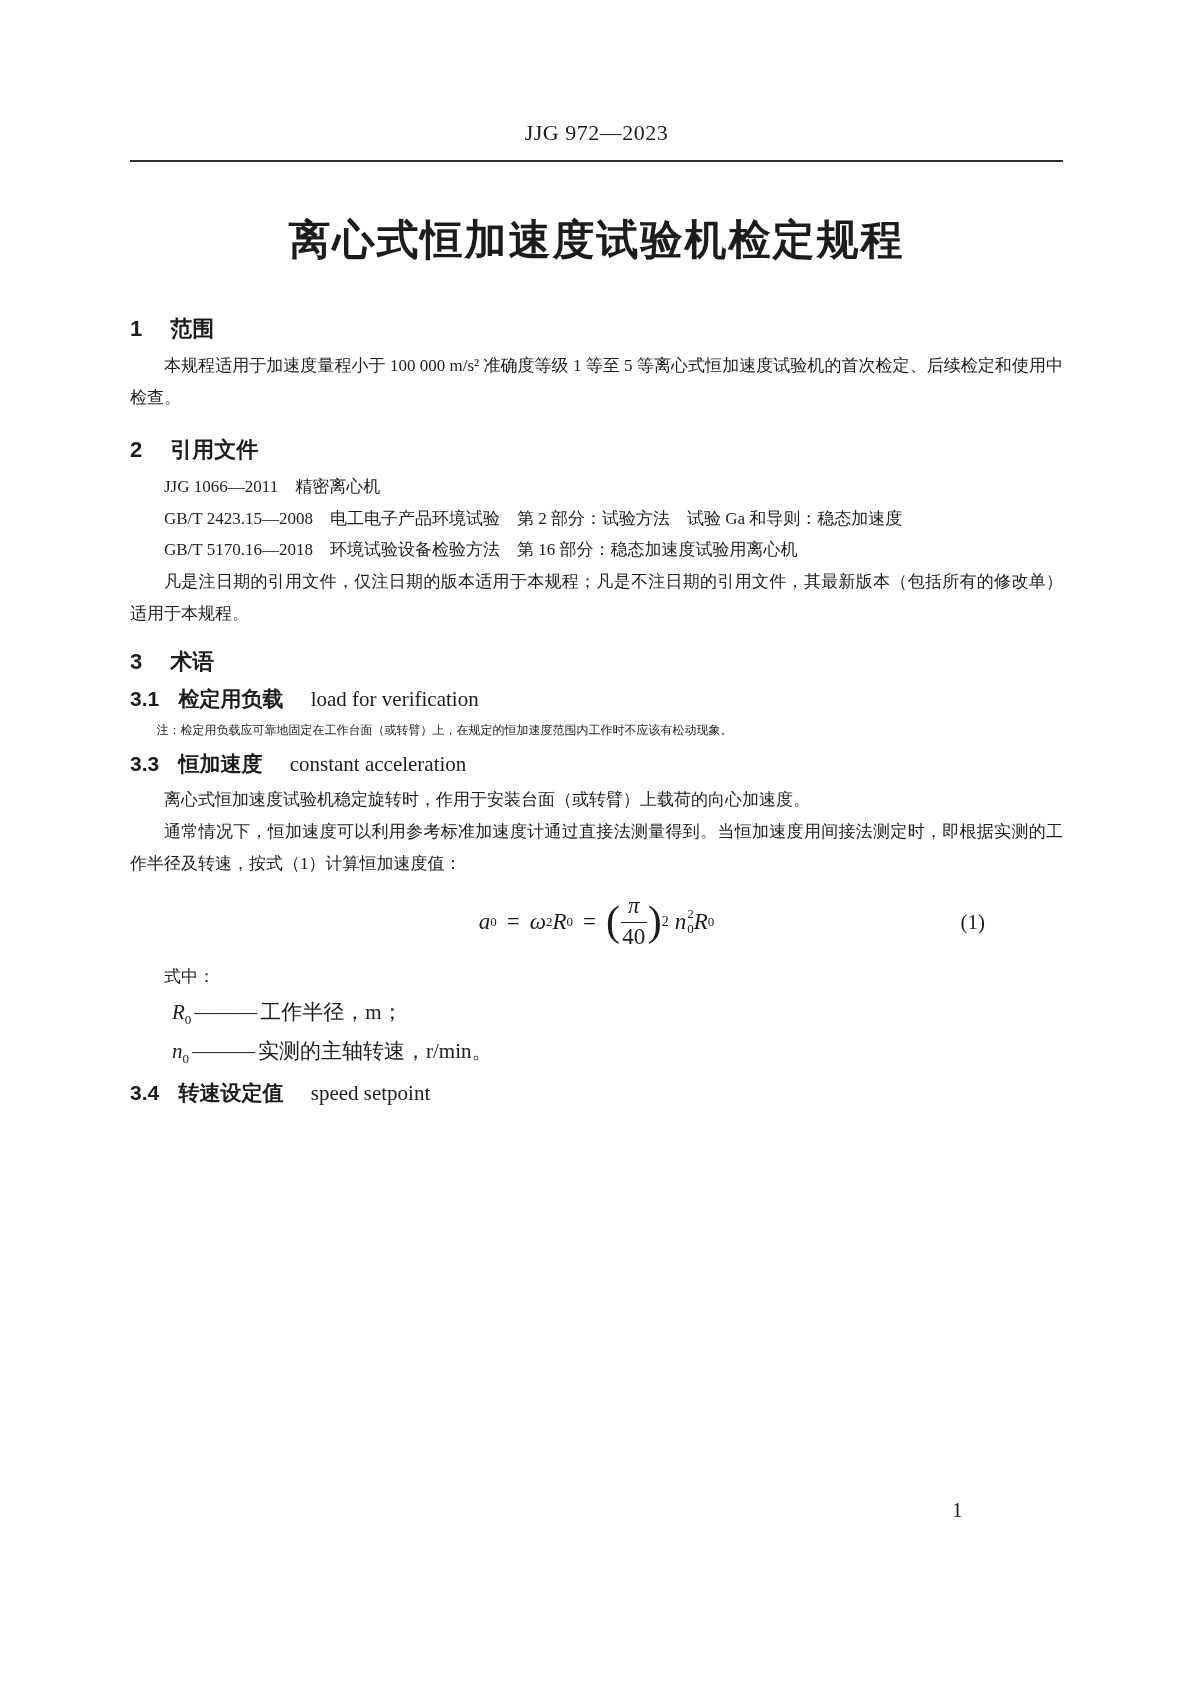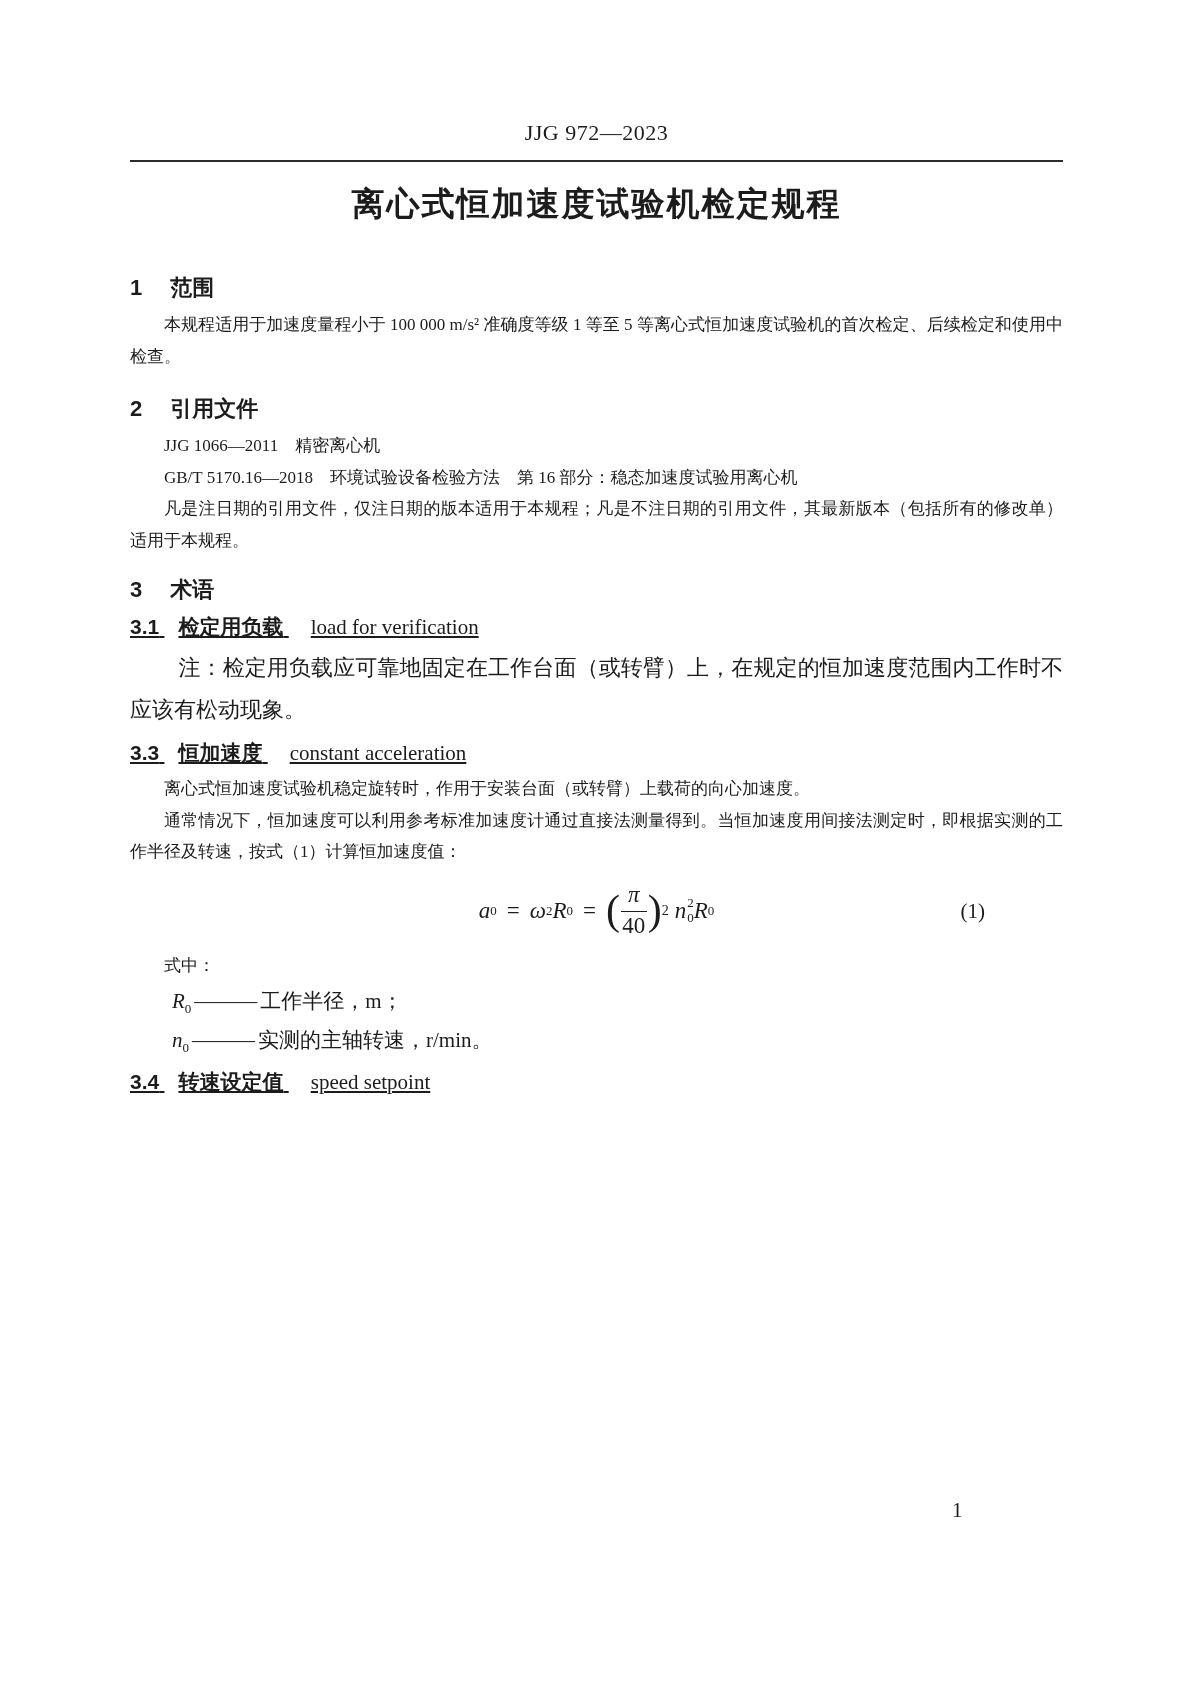--- a/index.html
+++ b/index.html
@@ -18,23 +18,23 @@
     text-align: center;
     font-size: 22px;
     letter-spacing: 0.5px;
   }
   .header-rule {
     border: 0;
     border-top: 2px solid #2b2b2b;
     margin-top: 14px;
   }
   .doc-title {
-    margin-top: 20px;
+    margin-top: 50px;
     text-align: center;
-    font-size: 33px;
+    font-size: 42px;
     font-weight: 700;
     letter-spacing: 2px;
     font-family: "Liberation Sans", "DejaVu Sans", sans-serif;
   }
   .section-heading {
     font-size: 22px;
     font-weight: 700;
     font-family: "Liberation Sans", "DejaVu Sans", sans-serif;
     display: flex;
     gap: 28px;
@@ -47,31 +47,30 @@
     font-size: 17px;
     line-height: 1.86;
     text-align: justify;
     text-indent: 2em;
   }
   .mt-sm { margin-top: 6px; }
   .term-heading {
     font-size: 21px;
     line-height: 1.86;
     margin-top: 2px;
-    text-decoration: underline;
   }
   .term-heading .term-num,
   .term-heading .term-zh {
     font-weight: 700;
     font-family: "Liberation Sans", "DejaVu Sans", sans-serif;
   }
   .term-heading .term-zh { margin-left: 14px; }
   .term-heading .term-en { margin-left: 22px; font-family: "Liberation Serif", "DejaVu Serif", serif; }
   .note {
-    font-size: 22px;
+    font-size: 12px;
     line-height: 1.92;
     text-align: justify;
     text-indent: 2.2em;
   }
   .formula-row {
     position: relative;
     margin: 10px 0 6px 0;
     height: 66px;
     display: flex;
     align-items: center;
@@ -155,20 +154,21 @@
     <span>1</span>
     <span>范围</span>
   </div>
   <p class="para mt-sm">本规程适用于加速度量程小于 100 000 m/s² 准确度等级 1 等至 5 等离心式恒加速度试验机的首次检定、后续检定和使用中检查。</p>
 
   <div class="section-heading sh-2">
     <span>2</span>
     <span>引用文件</span>
   </div>
   <p class="para mt-sm">JJG 1066—2011　精密离心机</p>
+  <p class="para">GB/T 2423.15—2008　电工电子产品环境试验　第 2 部分：试验方法　试验 Ga 和导则：稳态加速度</p>
   <p class="para">GB/T 5170.16—2018　环境试验设备检验方法　第 16 部分：稳态加速度试验用离心机</p>
   <p class="para">凡是注日期的引用文件，仅注日期的版本适用于本规程；凡是不注日期的引用文件，其最新版本（包括所有的修改单）适用于本规程。</p>
 
   <div class="section-heading sh-3">
     <span>3</span>
     <span>术语</span>
   </div>
 
   <p class="term-heading">
     <span class="term-num">3.1</span>

